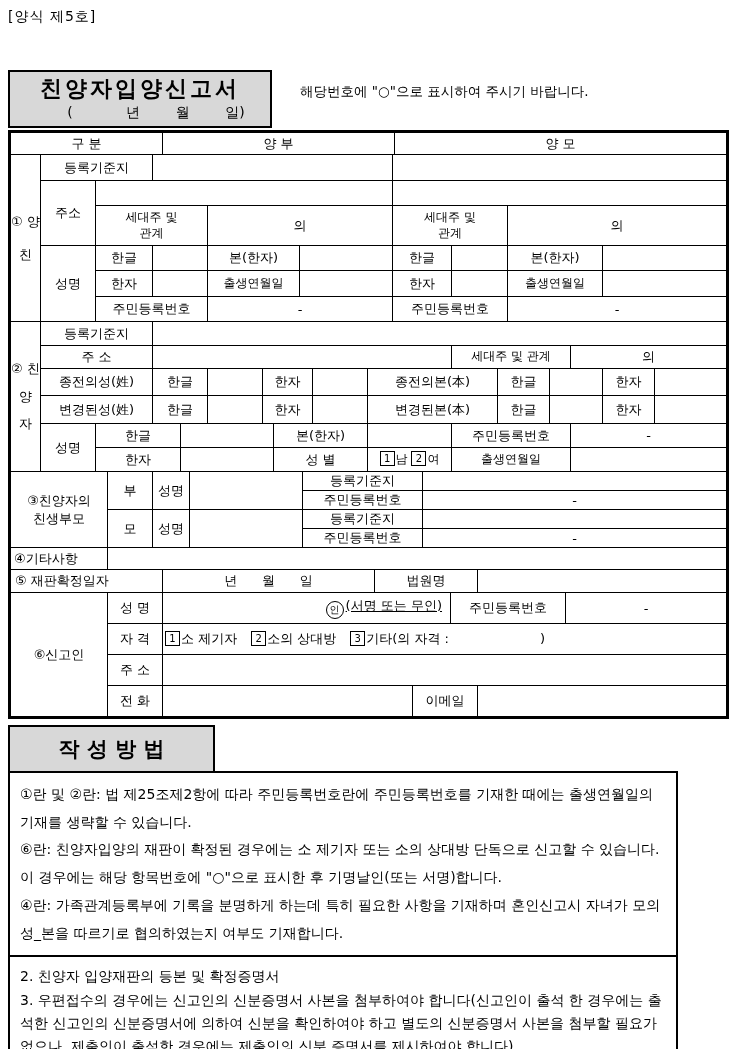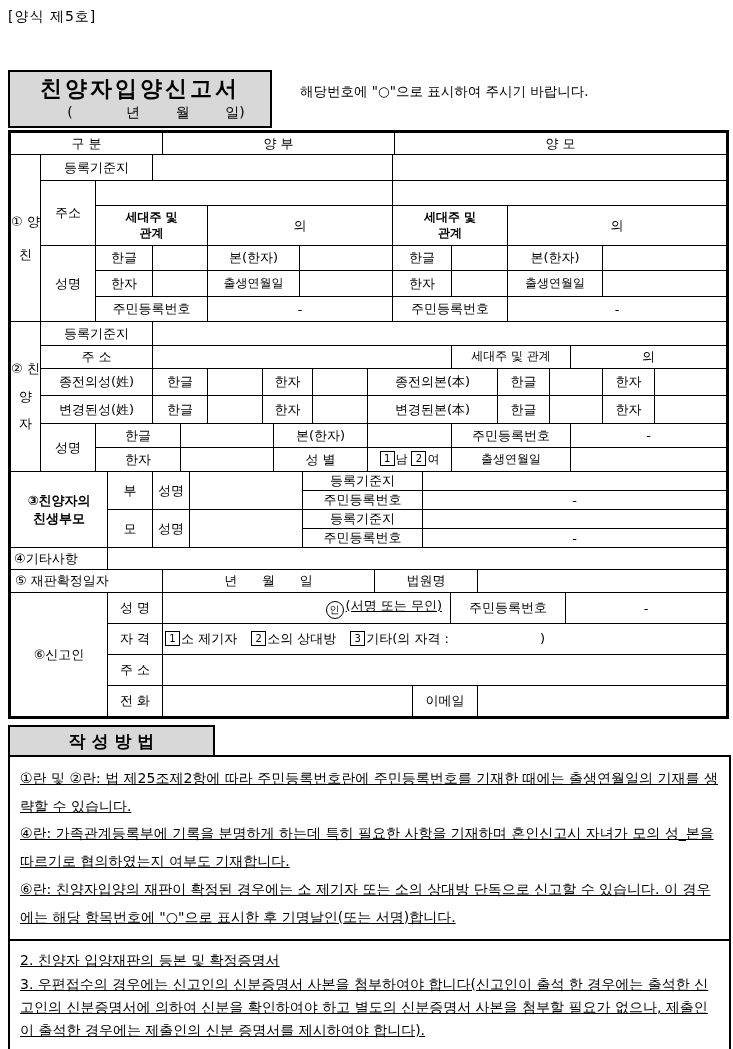--- a/index.html
+++ b/index.html
@@ -12,38 +12,38 @@
   .title-main{font-size:22px;font-weight:bold;letter-spacing:3px;text-align:center;line-height:1.2;}
   .title-date{font-size:14px;white-space:pre;text-align:center;margin-top:2px;padding-left:32px;}
   .notice{flex:1;padding:9px 0 0 14px;font-size:13.5px;line-height:1.85;}
   .notice-line2{padding-left:14px;}
   .form-wrap{border:2px solid #000;width:721px;box-sizing:border-box;}
   table{border-collapse:collapse;table-layout:fixed;width:717px;margin-top:-1px;}
   table.first{margin-top:0;}
   td{border:1px solid #000;padding:0 2px;text-align:center;vertical-align:middle;font-size:13px;overflow:hidden;box-sizing:border-box;}
   td.left{text-align:left;padding-left:2px;}
   td.right{text-align:right;padding-right:8px;text-decoration:underline;}
-  td.pre2{white-space:pre-line;line-height:1.35;font-size:13px;font-weight:bold;}
+  td.pre2{white-space:pre-line;line-height:1.35;font-size:13px;}
   td.small{font-size:12px;line-height:1.3;}
   .vlab{line-height:2.55;font-size:13px;padding:0;}
   .vlab2{line-height:2.15;}
   tr.h22 td{height:22px;} tr.h19 td{height:19px;} tr.h23 td{height:23px;} tr.h24 td{height:24px;}
   tr.h25 td{height:25px;} tr.h26 td{height:26px;} tr.h27 td{height:27px;} tr.h28 td{height:28px;}
   tr.h31 td{height:31px;} tr.h40 td{height:40px;}
   .boxnum{display:inline-block;width:13px;height:13px;line-height:13px;border:1px solid #000;
           font-size:10px;text-align:center;vertical-align:1px;margin-right:1px;background:#fff;}
   .seal{display:inline-block;width:16px;height:16px;line-height:16px;border:1.5px solid #000;border-radius:50%;
         font-size:10px;text-align:center;vertical-align:-3px;margin-right:2px;}
   .gap{display:inline-block;width:14px;}
   .pre{white-space:pre;}
-  .instr-header{width:207px;height:32px;background:#d8d8d8;border:2px solid #000;box-sizing:border-box;
+  .instr-header{width:207px;height:48px;background:#d8d8d8;border:2px solid #000;box-sizing:border-box;
                 margin-top:6px;position:relative;z-index:2;display:flex;align-items:center;justify-content:center;
-                font-size:17px;font-weight:bold;}
-  .instr-box{border:2px solid #000;box-sizing:border-box;width:723px;margin-top:-2px;position:relative;z-index:1;
-             padding:8px 10px 8px 10px;font-size:14px;text-decoration:underline;}
+                font-size:21px;font-weight:bold;}
+  .instr-box{border:2px solid #000;box-sizing:border-box;width:670px;margin-top:-2px;position:relative;z-index:1;
+             padding:8px 10px 8px 10px;font-size:14px;}
   .instr-box.wr p{margin:0;line-height:1.98;}
   .instr-box.att p{margin:0;line-height:1.66;}
 </style>
 </head>
 <body>
 
 <div class="page">
 
   <div class="form-code">[양식 제5호]</div>
 
@@ -312,22 +312,22 @@
         <td colspan="2"></td>
       </tr>
     </tbody>
       </table>
 
   </div>
 
   <div class="instr-header">작 성 방 법</div>
   <div class="instr-box wr">
     <p>①란 및 ②란: 법 제25조제2항에 따라 주민등록번호란에 주민등록번호를 기재한 때에는 출생연월일의 기재를 생략할 수 있습니다.</p>
+    <p>⑥란: 친양자입양의 재판이 확정된 경우에는 소 제기자 또는 소의 상대방 단독으로 신고할 수 있습니다. 이 경우에는 해당 항목번호에 "○"으로 표시한 후 기명날인(또는 서명)합니다.</p>
     <p>④란: 가족관계등록부에 기록을 분명하게 하는데 특히 필요한 사항을 기재하며 혼인신고시 자녀가 모의 성_본을 따르기로 협의하였는지 여부도 기재합니다.</p>
-    <p>⑥란: 친양자입양의 재판이 확정된 경우에는 소 제기자 또는 소의 상대방 단독으로 신고할 수 있습니다. 이 경우에는 해당 항목번호에 "○"으로 표시한 후 기명날인(또는 서명)합니다.</p>
   </div>
 
   <div class="instr-box att">
     <p>2. 친양자 입양재판의 등본 및 확정증명서</p>
     <p>3. 우편접수의 경우에는 신고인의 신분증명서 사본을 첨부하여야 합니다(신고인이 출석 한 경우에는 출석한 신고인의 신분증명서에 의하여 신분을 확인하여야 하고 별도의 신분증명서 사본을 첨부할 필요가 없으나, 제출인이 출석한 경우에는 제출인의 신분 증명서를 제시하여야 합니다).</p>
   </div>
 
 </div>
 
 </body></html>

